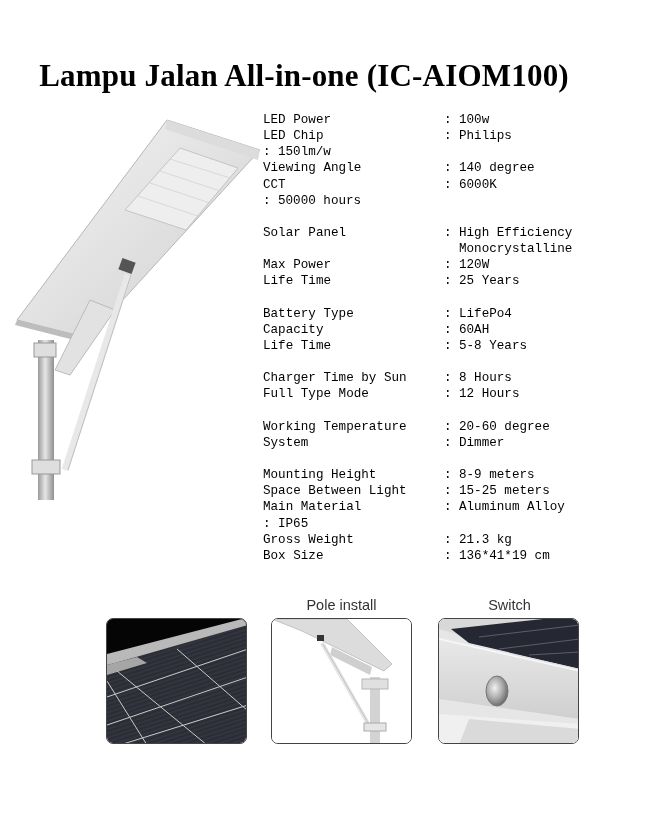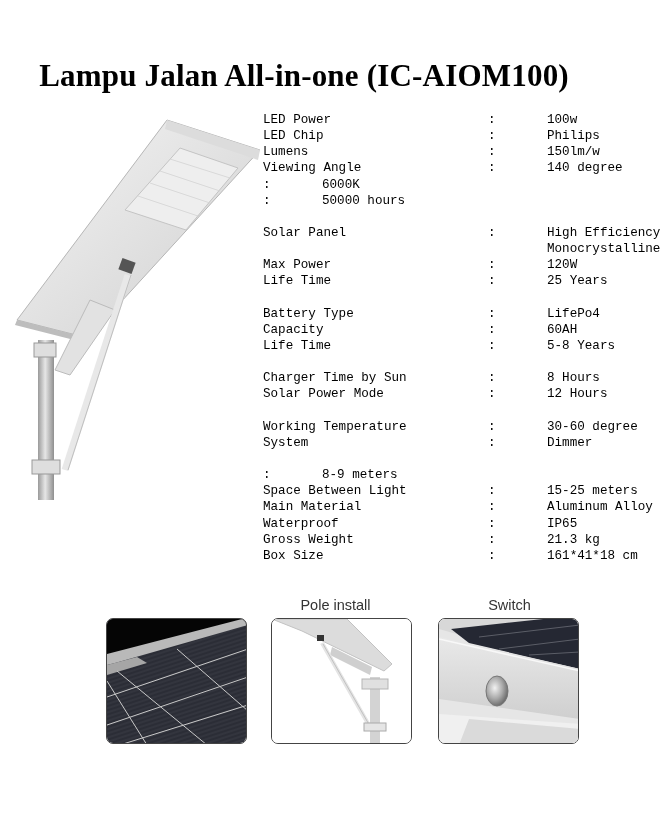--- a/index.html
+++ b/index.html
@@ -1,19 +1,19 @@
 <!DOCTYPE html>
 <html><head>
 <meta charset="utf-8">
 <style>
   html,body{margin:0;padding:0;background:#fff;}
   body{width:668px;height:827px;position:relative;overflow:hidden;font-family:"Liberation Serif",serif;color:#000;}
   .title{position:absolute;left:0;width:608px;top:58px;text-align:center;font-family:"Liberation Serif",serif;font-weight:bold;font-size:31px;letter-spacing:0.2px;}
   .specs{position:absolute;left:263px;top:112px;font-family:"Liberation Mono",monospace;font-size:12.6px;line-height:16.15px;}
-  .row{display:flex;white-space:pre;height:16.15px;gap:44px;}
+  .row{display:flex;white-space:pre;height:16.15px;}
   .row .k{width:181px;}
   .row .c{width:15px;}
   .gap{height:16.15px;}
   .lamp{position:absolute;left:10px;top:115px;width:250px;height:385px;}
   .cap{position:absolute;font-family:"Liberation Sans",sans-serif;font-size:14.5px;color:#333;text-align:center;}
   .frame{position:absolute;top:618px;width:141px;height:126px;border:1.5px solid #444;border-radius:7px;overflow:hidden;box-sizing:border-box;}
 </style>
 </head>
 <body>
 
@@ -53,55 +53,55 @@
   <line x1="118" y1="160" x2="55" y2="355" stroke="#bfbfbf" stroke-width="1" transform="translate(3,0)"></line>
 
   <rect x="22" y="345" width="28" height="14" fill="#dedede" stroke="#999"></rect>
   <rect x="24" y="228" width="22" height="14" fill="#dedede" stroke="#999"></rect>
 </svg>
 
 <div class="specs">
 
   <div class="row"><span class="k">LED Power</span><span class="c">:</span><span>100w</span></div>
   <div class="row"><span class="k">LED Chip</span><span class="c">:</span><span>Philips</span></div>
-  <div class="row"><span class="k">Lumens</span><span class="c">:</span><span>150lm/w</span></div>
+  <div class="row"><span class="c">:</span><span>150lm/w</span></div>
   <div class="row"><span class="k">Viewing Angle</span><span class="c">:</span><span>140 degree</span></div>
-  <div class="row"><span class="c">:</span><span>6000K</span></div>
+  <div class="row"><span class="k">CCT</span><span class="c">:</span><span>6000K</span></div>
   <div class="row"><span class="c">:</span><span>50000 hours</span></div>
   <div class="gap"></div>
 
   <div class="row"><span class="k">Solar Panel</span><span class="c">:</span><span>High Efficiency</span></div>
   <div class="row"><span class="k"></span><span class="c"></span><span>Monocrystalline</span></div>
   <div class="row"><span class="k">Max Power</span><span class="c">:</span><span>120W</span></div>
   <div class="row"><span class="k">Life Time</span><span class="c">:</span><span>25 Years</span></div>
   <div class="gap"></div>
 
   <div class="row"><span class="k">Battery Type</span><span class="c">:</span><span>LifePo4</span></div>
   <div class="row"><span class="k">Capacity</span><span class="c">:</span><span>60AH</span></div>
   <div class="row"><span class="k">Life Time</span><span class="c">:</span><span>5-8 Years</span></div>
   <div class="gap"></div>
 
   <div class="row"><span class="k">Charger Time by Sun</span><span class="c">:</span><span>8 Hours</span></div>
-  <div class="row"><span class="k">Solar Power Mode</span><span class="c">:</span><span>12 Hours</span></div>
+  <div class="row"><span class="k">Full Type Mode</span><span class="c">:</span><span>12 Hours</span></div>
   <div class="gap"></div>
 
-  <div class="row"><span class="k">Working Temperature</span><span class="c">:</span><span>30-60 degree</span></div>
+  <div class="row"><span class="k">Working Temperature</span><span class="c">:</span><span>20-60 degree</span></div>
   <div class="row"><span class="k">System</span><span class="c">:</span><span>Dimmer</span></div>
   <div class="gap"></div>
 
-  <div class="row"><span class="c">:</span><span>8-9 meters</span></div>
+  <div class="row"><span class="k">Mounting Height</span><span class="c">:</span><span>8-9 meters</span></div>
   <div class="row"><span class="k">Space Between Light</span><span class="c">:</span><span>15-25 meters</span></div>
   <div class="row"><span class="k">Main Material</span><span class="c">:</span><span>Aluminum Alloy</span></div>
-  <div class="row"><span class="k">Waterproof</span><span class="c">:</span><span>IP65</span></div>
+  <div class="row"><span class="c">:</span><span>IP65</span></div>
   <div class="row"><span class="k">Gross Weight</span><span class="c">:</span><span>21.3 kg</span></div>
-  <div class="row"><span class="k">Box Size</span><span class="c">:</span><span>161*41*18 cm</span></div>
+  <div class="row"><span class="k">Box Size</span><span class="c">:</span><span>136*41*19 cm</span></div>
 </div>
 
 <div class="cap" style="left:106px;top:593px;width:141px;margin-top:40px;">Mono panel</div>
-<div class="cap" style="left:265px;top:597px;width:141px;">Pole install</div>
+<div class="cap" style="left:271px;top:597px;width:141px;">Pole install</div>
 <div class="cap" style="left:438px;top:597px;width:143px;">Switch</div>
 
 <div class="frame" style="left:106px;">
   <svg width="141" height="126" viewBox="0 0 141 126">
     <defs>
       <pattern id="cells" width="4" height="4" patternUnits="userSpaceOnUse" patternTransform="rotate(-18)">
         <rect width="4" height="4" fill="#2b2d36"></rect>
           <line x1="0" y1="1" x2="4" y2="1" stroke="#3a3c46" stroke-width="1"></line>
       </pattern>
     </defs>

